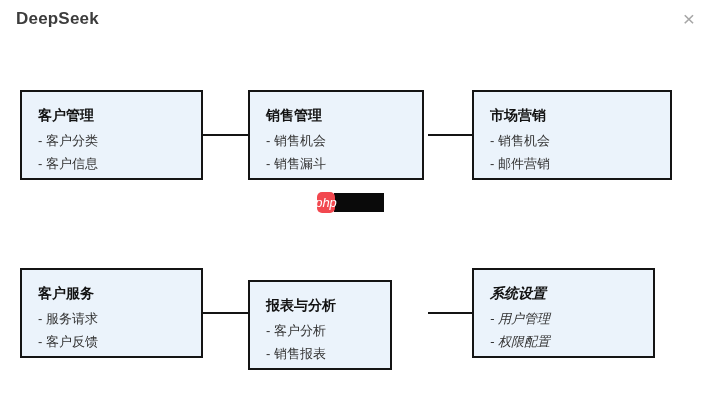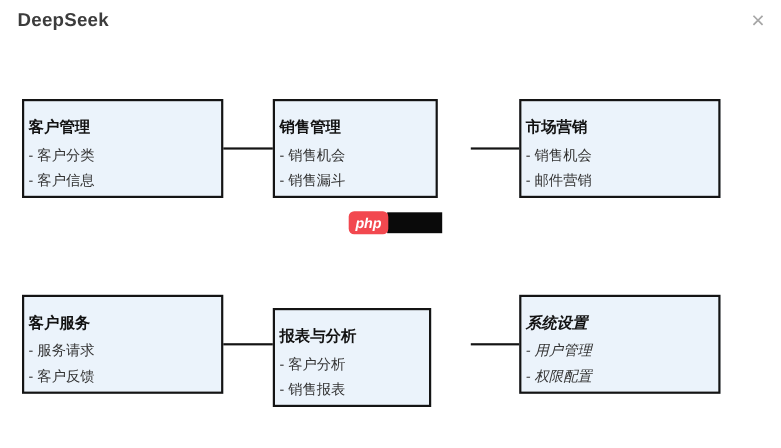--- a/index.html
+++ b/index.html
@@ -39,38 +39,38 @@
     cursor: pointer;
     user-select: none;
     line-height: 1;
   }
   .flow-node {
     position: absolute;
     height: 90px;
     box-sizing: border-box;
     background: #ebf3fb;
     border: 2px solid #141414;
-    padding: 15px 0 0 4px;
+    padding: 15px 0 0 16px;
   }
   .node-title {
     font-size: 14px;
     font-weight: 700;
     color: #121212;
     margin: 0 0 7px 0;
   }
   .node-item {
     font-size: 13px;
     color: #333333;
     margin: 0 0 6px 0;
     line-height: 17px;
   }
   
   .n1 { left: 20px;  top: 90px;  width: 183px; }
-  .n2 { left: 248px; top: 90px;  width: 150px; }
-  .n3 { left: 472px; top: 90px;  width: 183px; }
+  .n2 { left: 248px; top: 90px;  width: 176px; }
+  .n3 { left: 472px; top: 90px;  width: 200px; }
   
   .n4 { left: 20px;  top: 268px; width: 183px; }
   .n5 { left: 248px; top: 280px; width: 144px; }
   .n6 { left: 472px; top: 268px; width: 183px; font-style: italic; }
   .connector {
     position: absolute;
     height: 2px;
     background: #141414;
   }
   .c1 { left: 203px; top: 134px; width: 45px; }
@@ -78,30 +78,30 @@
   .c3 { left: 203px; top: 312px; width: 45px; }
   .c4 { left: 428px; top: 312px; width: 44px; }
   .watermark {
     position: absolute;
     left: 317px;
     top: 192px;
     display: flex;
     align-items: center;
   }
   .wm-badge {
-    width: 36px;
+    width: 18px;
     height: 21px;
     background: #f2484f;
     border-radius: 5px;
     display: flex;
     align-items: center;
     justify-content: center;
     color: #ffffff;
     font-size: 13px;
-    font-weight: 700;
+    font-weight: 400;
     font-style: italic;
     position: relative;
     z-index: 2;
   }
   .wm-bar {
     width: 50px;
     height: 19px;
     background: #0a0a0a;
     margin-left: -1px;
   }

